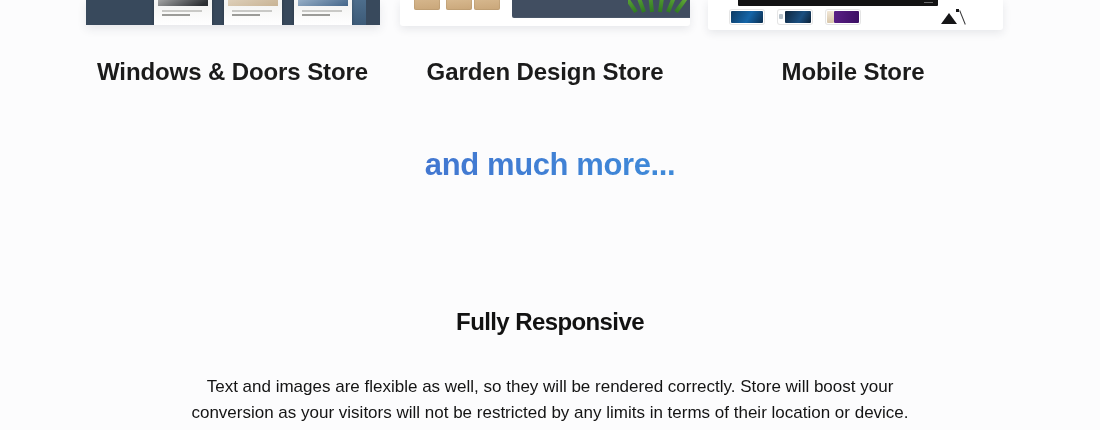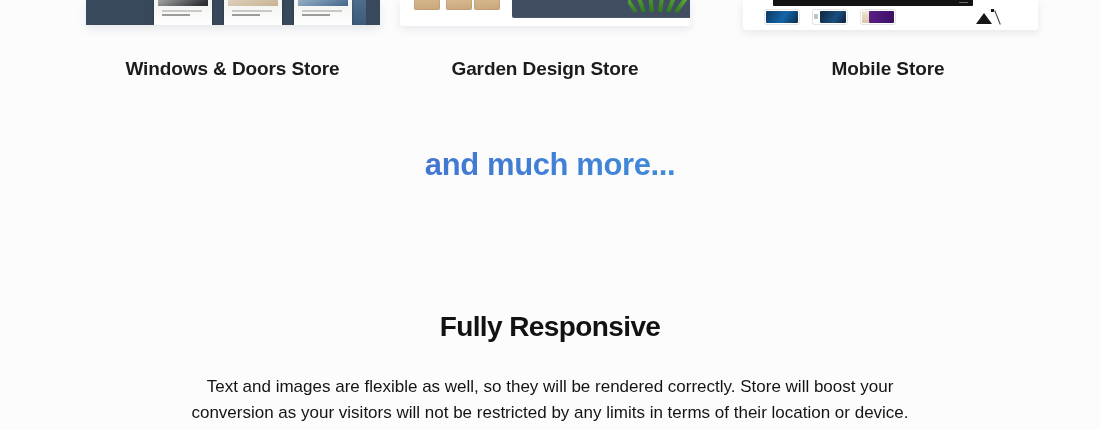--- a/index.html
+++ b/index.html
@@ -37,21 +37,21 @@
     background: #ffffff;
     border-radius: 0 0 3px 3px;
     box-shadow: 0 3px 9px rgba(40, 50, 70, 0.10);
   }
 
   .card-label {
     position: absolute;
     left: 0;
     width: 100%;
     text-align: center;
-    font-size: 19px;
+    font-size: 24px;
     font-weight: bold;
     color: #1b1b1b;
     letter-spacing: -0.1px;
     white-space: nowrap;
   }
 
   
   .card-1 { left: 0px; width: 465px; }
   .card-1 .card-thumb {
     margin-left: 86px;
@@ -153,21 +153,21 @@
     transform-origin: bottom center;
   }
   .c2-plant i:nth-child(1){ left: 6px;  transform: rotate(-34deg) scaleY(1.05); }
   .c2-plant i:nth-child(2){ left: 14px; transform: rotate(-20deg) scaleY(1.2); }
   .c2-plant i:nth-child(3){ left: 22px; transform: rotate(-6deg) scaleY(1.35); }
   .c2-plant i:nth-child(4){ left: 30px; transform: rotate(8deg) scaleY(1.25); }
   .c2-plant i:nth-child(5){ left: 38px; transform: rotate(22deg) scaleY(1.1); }
   .c2-plant i:nth-child(6){ left: 46px; transform: rotate(36deg) scaleY(0.95); }
 
   
-  .card-3 { left: 733px; width: 310px; }
+  .card-3 { left: 698px; width: 310px; }
   .card-3 .card-thumb {
     margin-left: 10px;
     width: 295px;
     height: 30px;
   }
   .c3-banner {
     position: absolute;
     top: -20px; left: 30px;
     width: 200px; height: 26px;
     background: #131314;
@@ -260,21 +260,21 @@
     -webkit-text-fill-color: transparent;
   }
 
   
   .section-title {
     position: absolute;
     top: 288px;
     left: 0;
     width: 100%;
     text-align: center;
-    font-size: 28px;
+    font-size: 24px;
     font-weight: bold;
     color: #121212;
     letter-spacing: -0.6px;
   }
 
   .section-body {
     position: absolute;
     top: 357px;
     left: 50%;
     transform: translateX(-50%);

